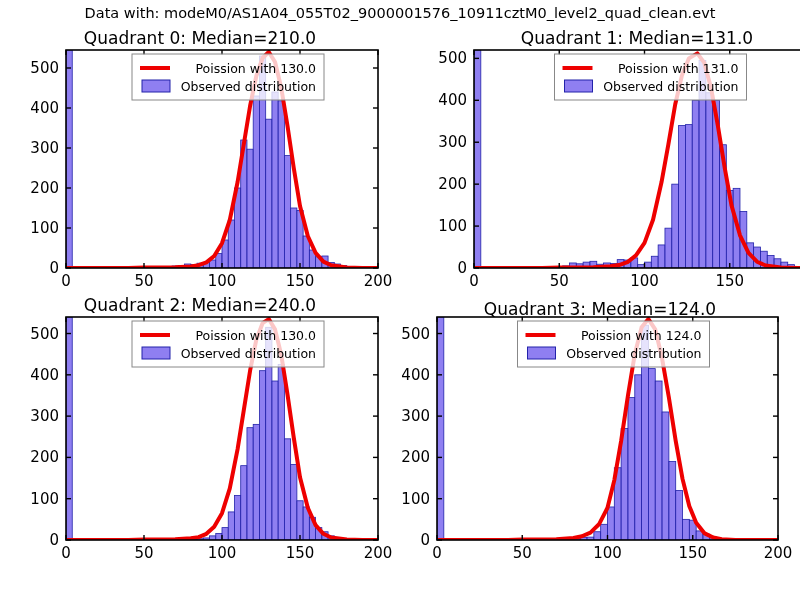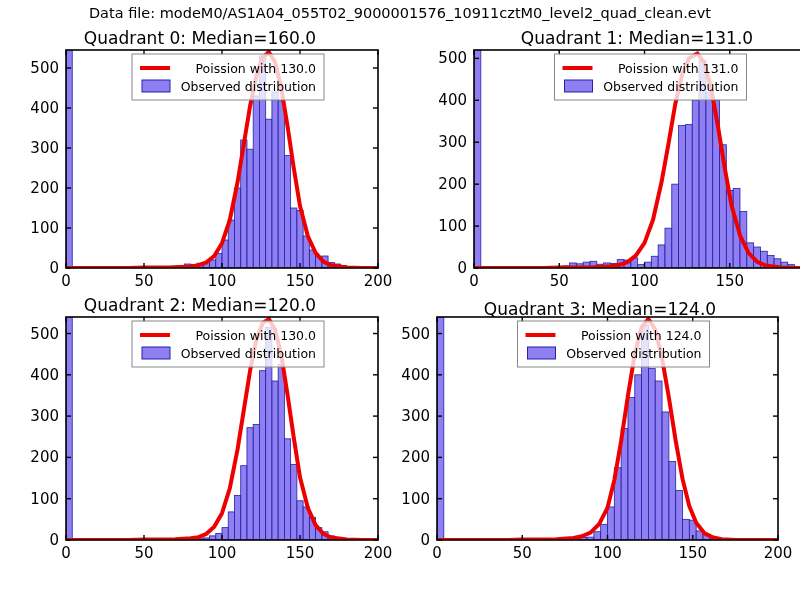--- a/index.html
+++ b/index.html
@@ -48,24 +48,24 @@
     fill: #000000;
   }
   .ticklabel { font-size: 15px; }
   .legendtext { font-size: 12.5px; }
 </style>
 </head>
 <body>
 
 <div id="figure">
 
-  <div class="suptitle">Data file: modeM0/AS1A04_055T02_9000001576_10911cztM0_level2_quad_clean.evt</div>
+  <div class="suptitle">Data with: modeM0/AS1A04_055T02_9000001576_10911cztM0_level2_quad_clean.evt</div>
 
   <div class="subplot" style="left:0px; top:28px; width:400px; height:270px;">
-    <div class="axtitle" style="top:0px;">Quadrant 0: Median=160.0</div>
+    <div class="axtitle" style="top:0px;">Quadrant 0: Median=210.0</div>
     <div class="plotmount" style="position:absolute; left:0; top:0;">
         <svg width="400" height="270" viewBox="0 0 400 270">
           <defs>
             <clipPath id="clip0">
               <rect x="66" y="22" width="312" height="218"></rect>
             </clipPath>
           </defs>
           <g clip-path="url(#clip0)">
             <rect x="66" y="22" width="6.239999999999995" height="218" fill="#7b68ee" fill-opacity="0.85" stroke="#2222aa" stroke-width="0.8"></rect>
             <rect x="147.12" y="239.2" width="6.240000000000009" height="0.8000000000000114" fill="#7b68ee" fill-opacity="0.85" stroke="#2222aa" stroke-width="0.8"></rect>
@@ -236,21 +236,21 @@
             <line x1="125.5" y1="40" x2="155.5" y2="40" stroke="#ee0000" stroke-width="4" stroke-linecap="butt"></line>
             <text x="301.5" y="45" text-anchor="end" class="legendtext">Poission with 131.0</text>
             <rect x="127.5" y="52" width="28" height="12" fill="#7b68ee" fill-opacity="0.85" stroke="#2222aa" stroke-width="1"></rect>
             <text x="301.5" y="63" text-anchor="end" class="legendtext">Observed distribution</text>
           </g>
         </svg>
       </div>
   </div>
 
   <div class="subplot" style="left:0px; top:295px; width:400px; height:275px;">
-    <div class="axtitle" style="top:0px;">Quadrant 2: Median=120.0</div>
+    <div class="axtitle" style="top:0px;">Quadrant 2: Median=240.0</div>
     <div class="plotmount" style="position:absolute; left:0; top:0;">
         <svg width="400" height="275" viewBox="0 0 400 275">
           <defs>
             <clipPath id="clip2">
               <rect x="66" y="22" width="312" height="223"></rect>
             </clipPath>
           </defs>
           <g clip-path="url(#clip2)">
             <rect x="66" y="22" width="6.239999999999995" height="223" fill="#7b68ee" fill-opacity="0.85" stroke="#2222aa" stroke-width="0.8"></rect>
             <rect x="178.32" y="243.76111111111112" width="6.240000000000009" height="1.23888888888888" fill="#7b68ee" fill-opacity="0.85" stroke="#2222aa" stroke-width="0.8"></rect>

